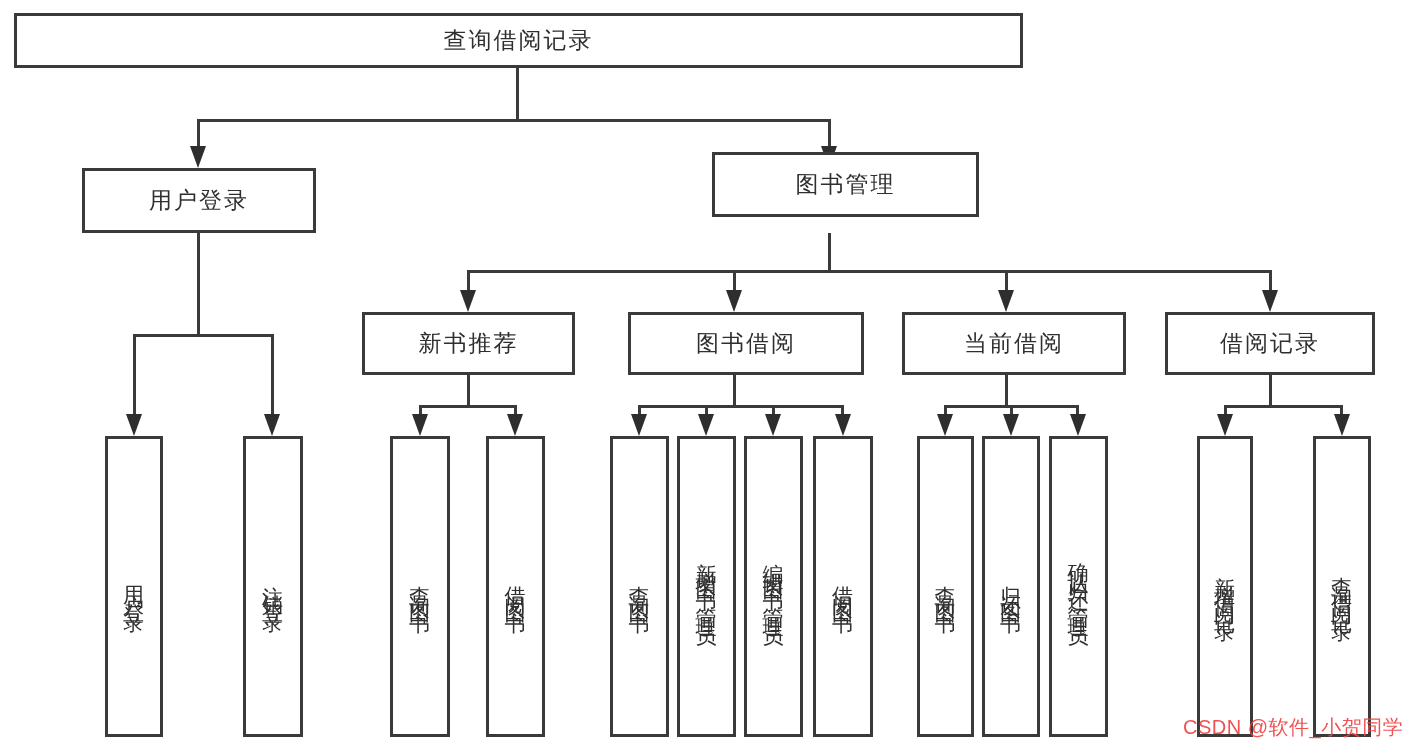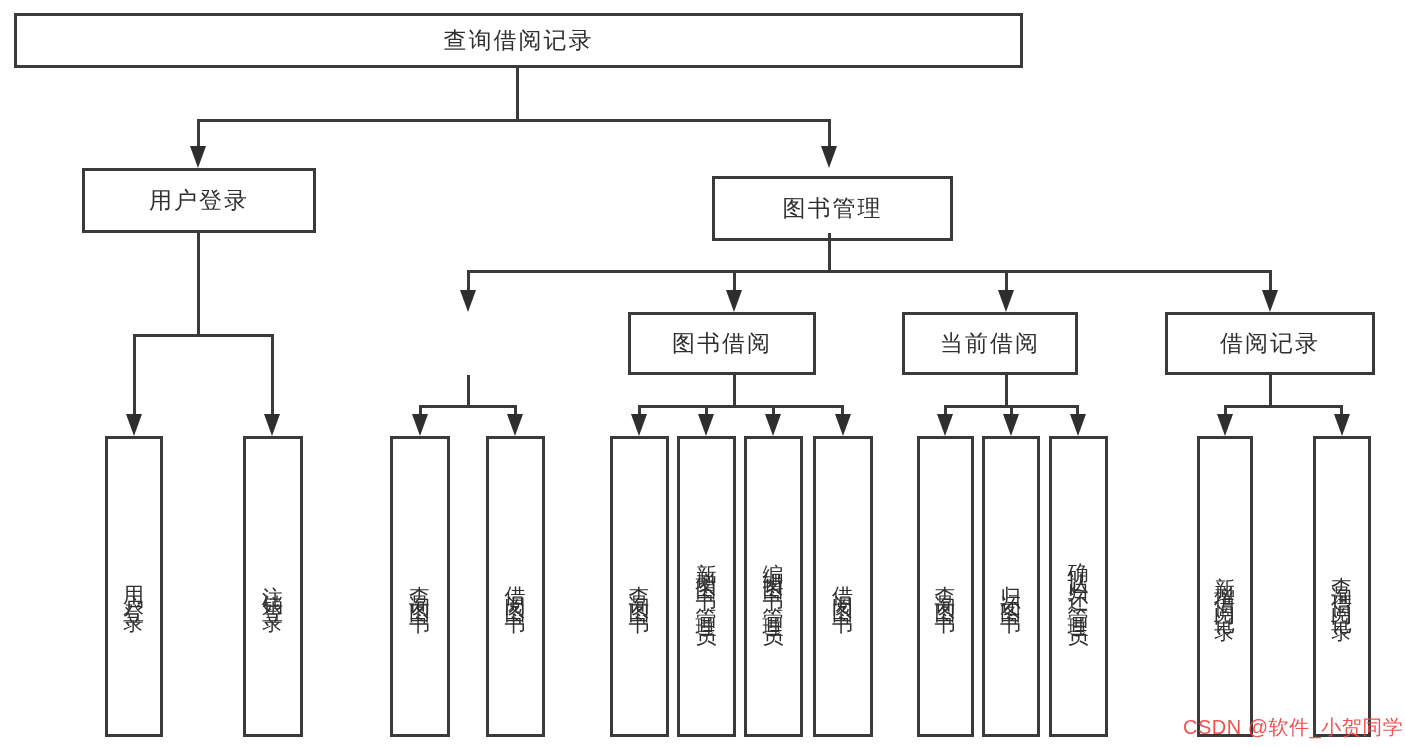--- a/index.html
+++ b/index.html
@@ -36,42 +36,43 @@
   <div class="nbox hlabel" style="left:14px;top:13px;width:1009px;height:55px;">查询借阅记录</div>
 
   <div class="vline" style="left:516px;top:68px;height:54px;"></div>
   <div class="hline" style="left:197px;top:119px;width:634px;"></div>
   <div class="vline" style="left:197px;top:119px;height:31px;"></div>
   <div class="arrow" style="left:190px;top:146px;"></div>
   <div class="vline" style="left:828px;top:119px;height:31px;"></div>
   <div class="arrow" style="left:821px;top:146px;"></div>
 
   <div class="nbox hlabel" style="left:82px;top:168px;width:234px;height:65px;">用户登录</div>
-  <div class="nbox hlabel" style="left:712px;top:176px;width:241px;height:65px;">图书管理</div>
+  <div class="nbox hlabel" style="left:712px;top:152px;width:267px;height:65px;">图书管理</div>
 
   <div class="vline" style="left:197px;top:233px;height:103px;"></div>
   <div class="hline" style="left:133px;top:334px;width:141px;"></div>
   <div class="vline" style="left:133px;top:334px;height:84px;"></div>
   <div class="arrow" style="left:126px;top:414px;"></div>
   <div class="vline" style="left:271px;top:334px;height:84px;"></div>
   <div class="arrow" style="left:264px;top:414px;"></div>
 
   <div class="vline" style="left:828px;top:233px;height:39px;"></div>
   <div class="hline" style="left:467px;top:270px;width:805px;"></div>
   <div class="vline" style="left:467px;top:270px;height:22px;"></div>
   <div class="arrow" style="left:460px;top:290px;"></div>
   <div class="vline" style="left:733px;top:270px;height:22px;"></div>
   <div class="arrow" style="left:726px;top:290px;"></div>
   <div class="vline" style="left:1005px;top:270px;height:22px;"></div>
   <div class="arrow" style="left:998px;top:290px;"></div>
   <div class="vline" style="left:1269px;top:270px;height:22px;"></div>
   <div class="arrow" style="left:1262px;top:290px;"></div>
 
-  <div class="nbox hlabel" style="left:628px;top:312px;width:188px;height:63px;">图书借阅</div>
-  <div class="nbox hlabel" style="left:902px;top:312px;width:176px;height:63px;">当前借阅</div>
+  <div class="nbox hlabel" style="left:362px;top:312px;width:213px;height:63px;">新书推荐</div>
+  <div class="nbox hlabel" style="left:628px;top:312px;width:236px;height:63px;">图书借阅</div>
+  <div class="nbox hlabel" style="left:902px;top:312px;width:224px;height:63px;">当前借阅</div>
   <div class="nbox hlabel" style="left:1165px;top:312px;width:210px;height:63px;">借阅记录</div>
 
   <div class="vline" style="left:467px;top:375px;height:32px;"></div>
   <div class="hline" style="left:419px;top:405px;width:98px;"></div>
   <div class="vline" style="left:419px;top:405px;height:14px;"></div>
   <div class="arrow" style="left:412px;top:414px;"></div>
   <div class="vline" style="left:514px;top:405px;height:14px;"></div>
   <div class="arrow" style="left:507px;top:414px;"></div>
 
   <div class="vline" style="left:733px;top:375px;height:32px;"></div>

